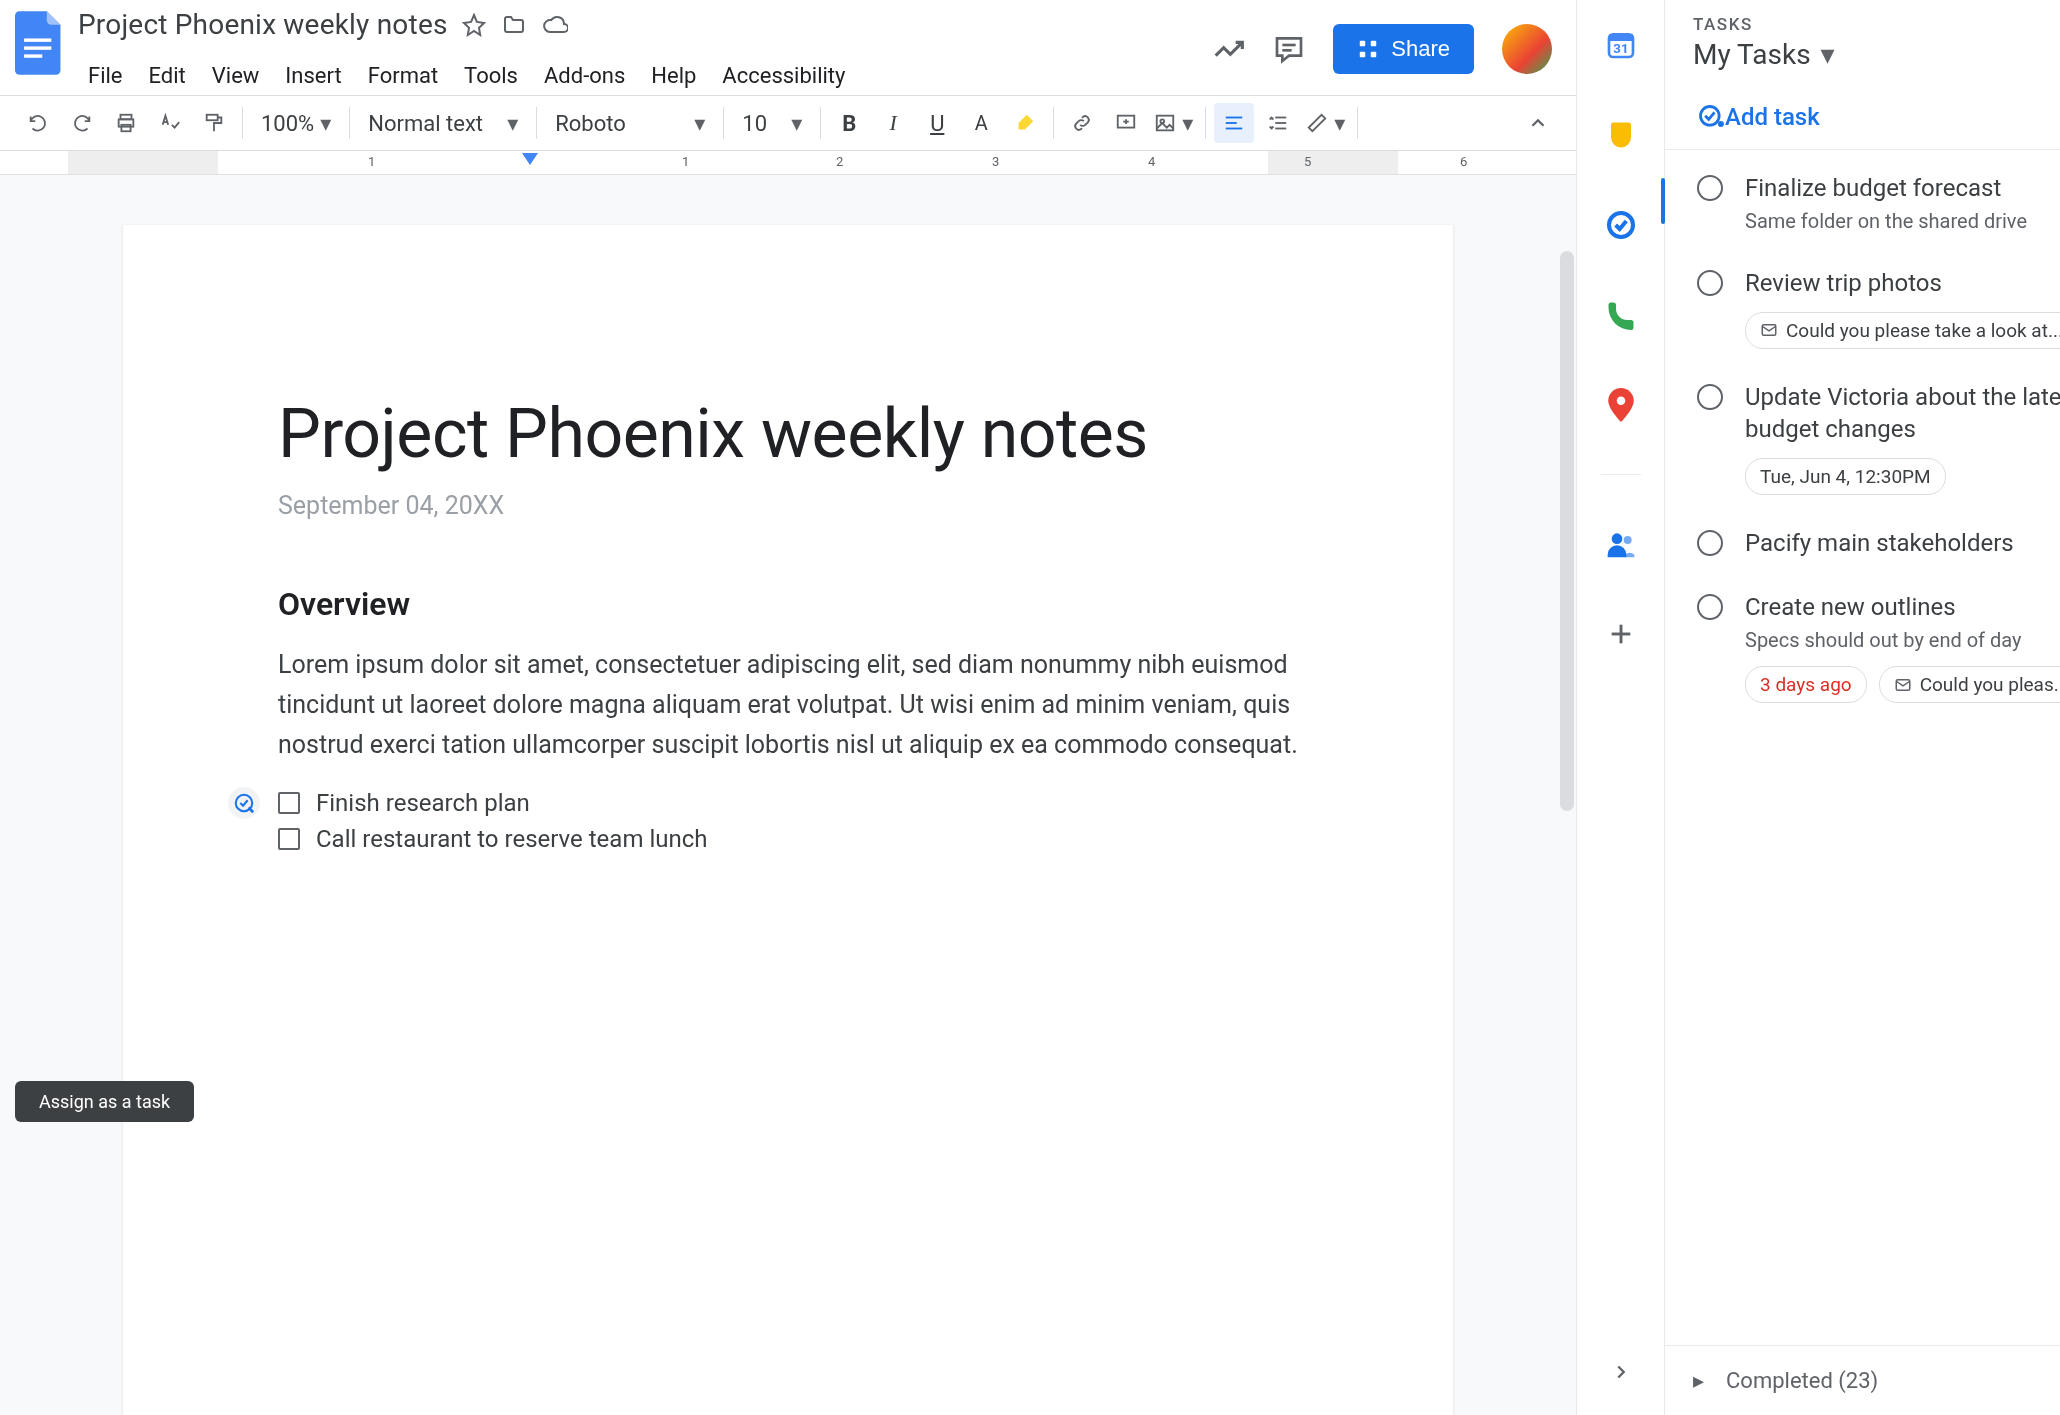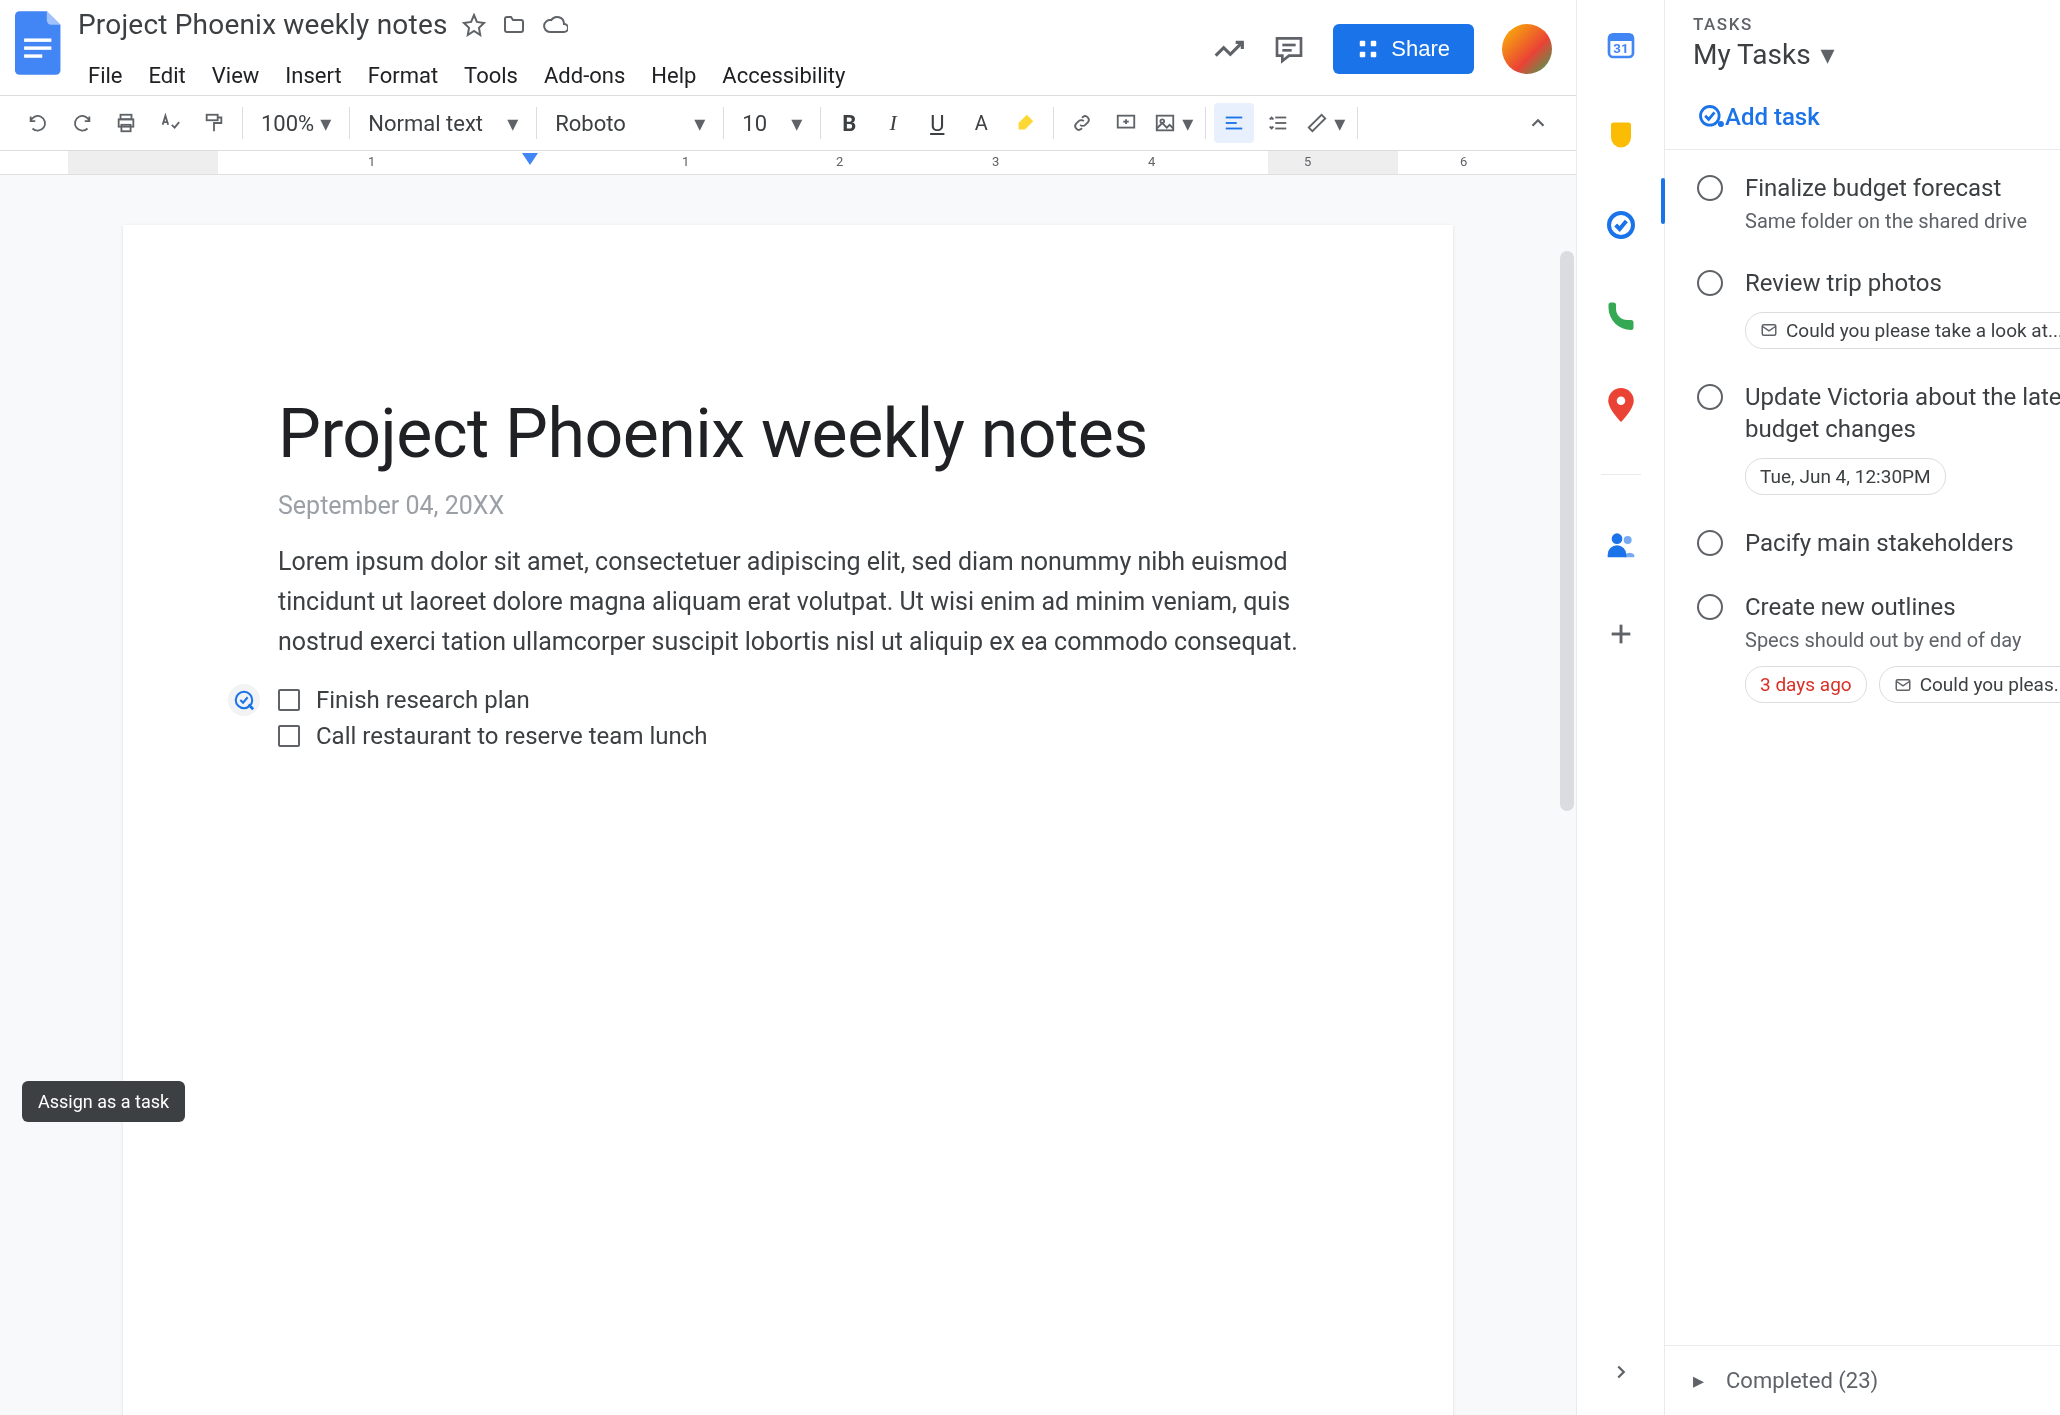--- a/index.html
+++ b/index.html
@@ -37,21 +37,21 @@
 .page-scroll{position:absolute;top:24px;bottom:0;left:0;right:0;overflow:auto}
 .page{width:1330px;margin:50px auto 0;background:#fff;box-shadow:0 1px 3px rgba(60,64,67,.15);min-height:1400px;padding:170px 155px 100px;position:relative}
 .doc-h1{font-size:68px;font-weight:400;color:#202124;letter-spacing:-.5px;line-height:1.15}
 .doc-date{font-size:25px;color:#9aa0a6;font-weight:400;margin-top:18px}
 .doc-h2{font-size:32px;font-weight:600;color:#202124;margin-top:65px}
 .doc-p{font-size:25px;color:#3c4043;margin-top:22px;line-height:1.6}
 .todo-list{margin-top:20px}
 .todo-item{display:flex;align-items:center;gap:16px;font-size:24px;color:#3c4043;padding:4px 0;position:relative}
 .todo-check{width:22px;height:22px;border:2.5px solid #5f6368;border-radius:2px;flex-shrink:0}
 .assign-btn{position:absolute;left:-50px;width:32px;height:32px;display:flex;align-items:center;justify-content:center;border-radius:50%;background:#f1f3f4;color:#1a73e8;cursor:pointer}
-.tooltip{position:absolute;left:22px;top:930px;background:#3c4043;color:#fff;font-size:18px;padding:10px 16px;border-radius:6px;z-index:10}
+.tooltip{position:absolute;left:15px;top:930px;background:#3c4043;color:#fff;font-size:18px;padding:10px 24px;border-radius:6px;z-index:10}
 .scrollbar-v{position:absolute;right:2px;top:100px;width:14px;height:560px;background:#dadce0;border-radius:7px}
 .side-rail{flex:0 0 88px;border-left:1px solid #e8eaed;display:flex;flex-direction:column;align-items:center;padding-top:24px;gap:48px;position:relative}
 .side-rail .rail-item{width:42px;height:42px;display:flex;align-items:center;justify-content:center;cursor:pointer;position:relative}
 .rail-active{position:absolute;right:-1px;top:178px;width:4px;height:46px;background:#1a73e8;border-radius:2px}
 .rail-expand{position:absolute;bottom:32px;left:50%;transform:translateX(-50%);color:#5f6368;cursor:pointer}
 .tasks-panel{flex:0 0 482px;border-left:1px solid #e8eaed;display:flex;flex-direction:column;height:100%}
 .tasks-header{padding:14px 22px 14px 28px;position:relative}
 .tasks-label{font-size:17px;color:#5f6368;letter-spacing:1.5px;font-weight:500}
 .tasks-listname{display:flex;align-items:center;gap:10px;font-size:28px;color:#3c4043;font-weight:400;margin-top:4px}
 .tasks-toolbar{display:flex;align-items:center;padding:18px 22px 18px 32px;border-bottom:1px solid #e8eaed}
@@ -283,20 +283,21 @@
         <span class="ruler-num" style="left:992px">3</span>
         <span class="ruler-num" style="left:1148px">4</span>
         <span class="ruler-num" style="left:1304px">5</span>
         <span class="ruler-num" style="left:1460px">6</span>
         <div class="indent-marker"></div>
       </div>
       <div class="page-scroll">
         <div class="page">
           <h1 class="doc-h1">Project Phoenix weekly notes</h1>
           <div class="doc-date">September 04, 20XX</div>
+          <h2 class="doc-h2">Overview</h2>
           <p class="doc-p">Lorem ipsum dolor sit amet, consectetuer adipiscing elit, sed diam nonummy nibh euismod tincidunt ut laoreet dolore magna aliquam erat volutpat. Ut wisi enim ad minim veniam, quis nostrud exerci tation ullamcorper suscipit lobortis nisl ut aliquip ex ea commodo consequat.</p>
           <div class="todo-list">
             <div class="todo-item">
               <span class="assign-btn">
                   <svg width="22" height="22" viewBox="0 0 24 24" fill="none" stroke="#1a73e8" stroke-width="2.2">
                     <circle cx="12" cy="12" r="9"></circle>
                     <polyline points="8 12 11 15 16 9"></polyline>
                     <line x1="17" y1="17" x2="22" y2="22" stroke-width="3"></line>
                   </svg>
                 </span>

